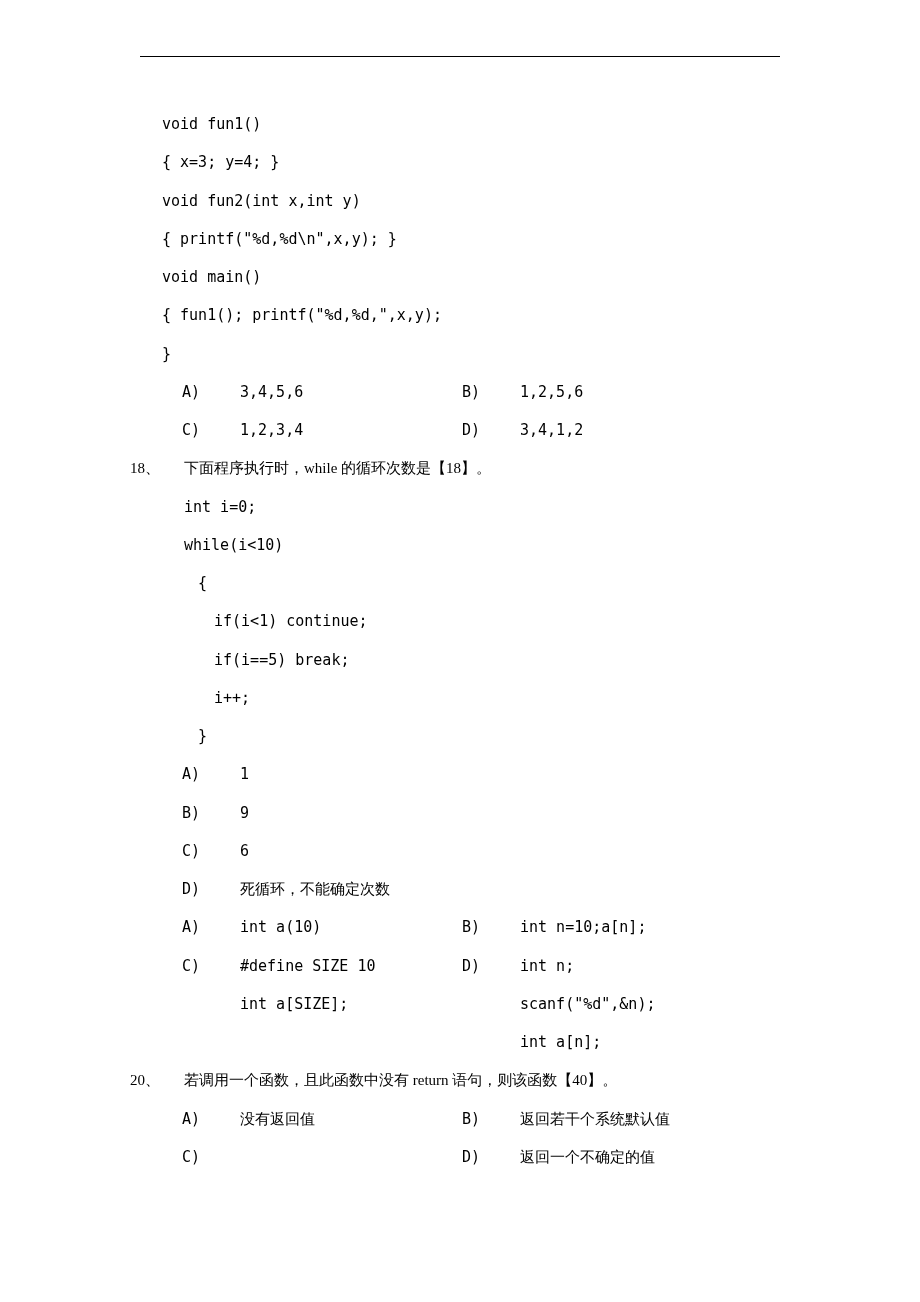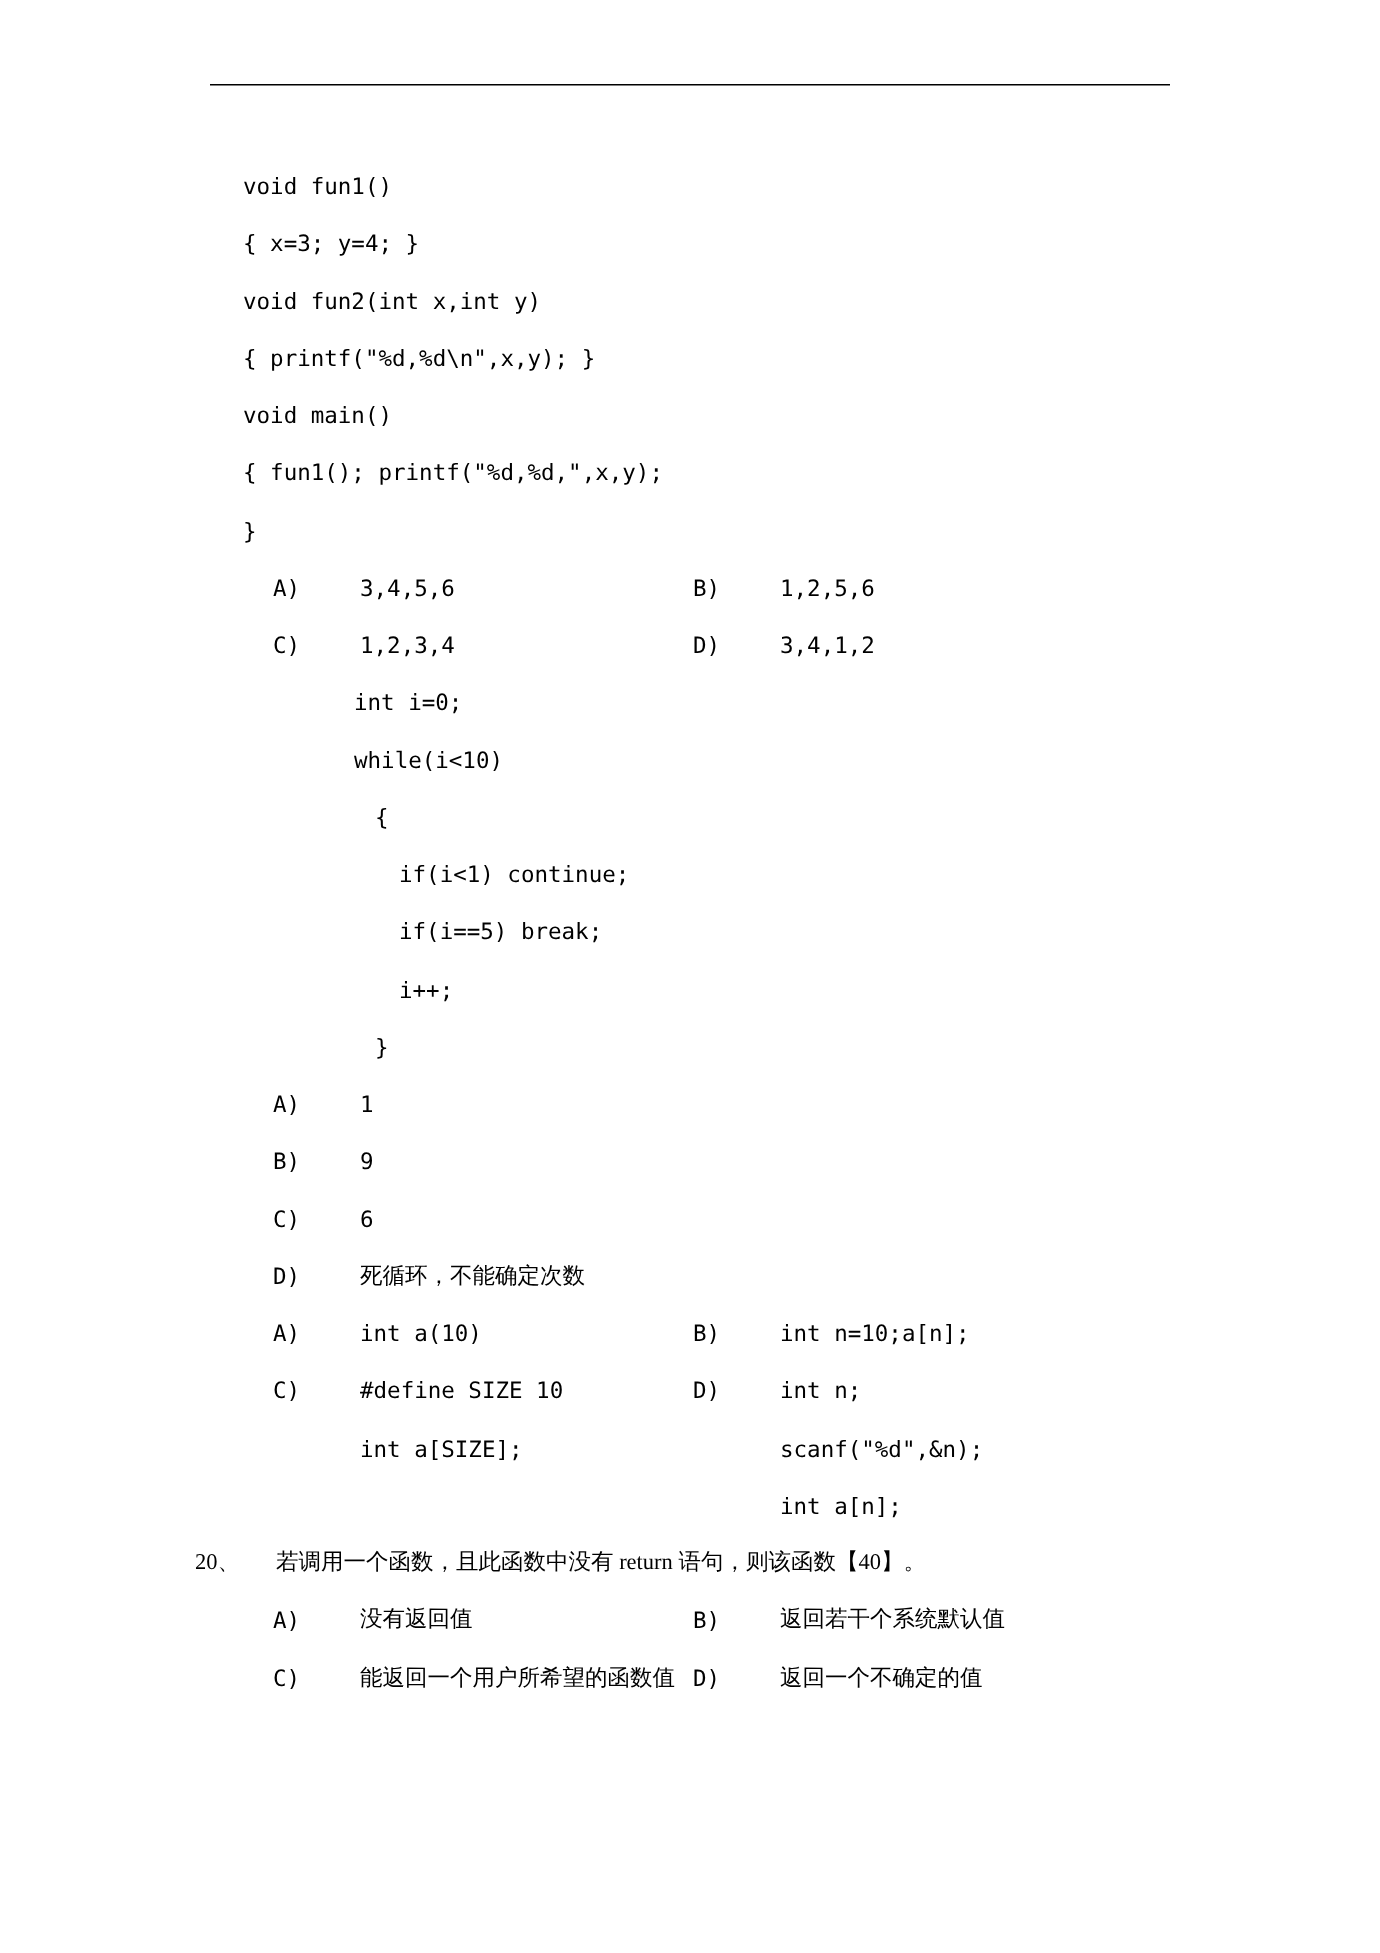--- a/index.html
+++ b/index.html
@@ -32,21 +32,21 @@
   }
   .options2col .row { display: flex; }
   .options2col .cell { display: flex; }
   .options2col .cellA { width: 280px; }
   .options2col .label { width: 58px; }
   .qline {
     display: flex;
     line-height: 2.55;
   }
   .qnum { width: 54px; padding-left: 2px; }
-  .q18code { margin-left: 108px; line-height: 2.55; }
+  .q18code { margin-left: 56px; line-height: 2.55; }
   .q18code .i1 { padding-left: 0; }
   .q18code .i2 { padding-left: 14px; }
   .q18code .i3 { padding-left: 30px; }
   .options1col { margin-left: 54px; line-height: 2.55; }
   .options1col .row { display: flex; }
   .options1col .label { width: 58px; }
   .multi { line-height: 2.55; }
 </style>
 </head>
 <body>
@@ -79,20 +79,24 @@
           <span class="label">C)</span>
           <span>1,2,3,4</span>
         </div>
       <div class="cell">
           <span class="label">D)</span>
           <span>3,4,1,2</span>
         </div>
     </div>
   </div>
 
+  <div class="qline">
+    <span class="qnum">18、</span>
+    <span>下面程序执行时，while 的循环次数是【18】。</span>
+  </div>
   <div class="q18code mono">
     <div class="i1">int  i=0;</div>
     <div class="i1">while(i&lt;10)</div>
     <div class="i2">{</div>
     <div class="i3">if(i&lt;1) continue;</div>
     <div class="i3">if(i==5) break;</div>
     <div class="i3">i++;</div>
     <div class="i2">}</div>
   </div>
   <div class="options1col">
@@ -168,21 +172,20 @@
           <span>没有返回值</span>
         </div>
       <div class="cell">
           <span class="label mono">B)</span>
           <span>返回若干个系统默认值</span>
         </div>
     </div>
     <div class="row">
       <div class="cell cellA">
           <span class="label mono">C)</span>
-          <span>能返回一个用户所希望的函数值</span>
         </div>
       <div class="cell">
           <span class="label mono">D)</span>
           <span>返回一个不确定的值</span>
         </div>
     </div>
   </div>
 
 </div>
 

